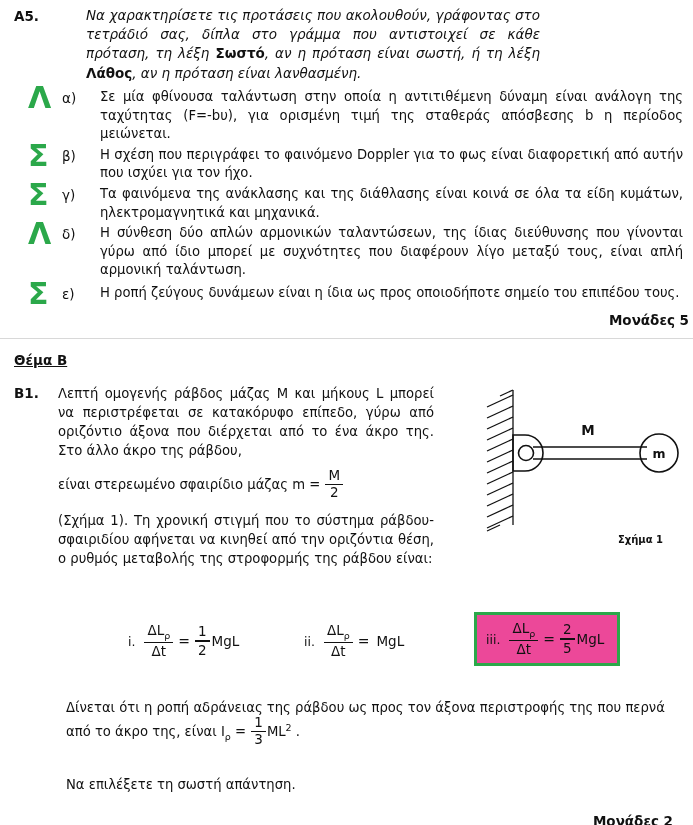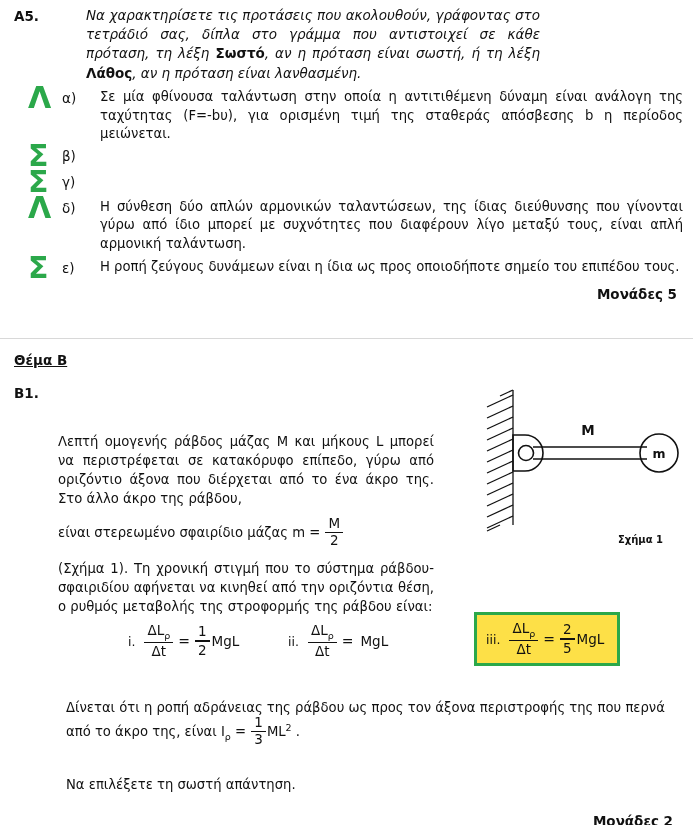--- a/index.html
+++ b/index.html
@@ -86,21 +86,21 @@
     line-height: 18.6px;
     text-align: justify;
     padding-right: 2px;
   }
 
   
   .monades {
     text-align: right;
     font-weight: bold;
     font-size: 13.5px;
-    padding-right: 16px;
+    padding-right: 4px;
   }
 
   .sep-line {
     position: absolute;
     left: 0; top: 338px;
     width: 693px; height: 1px;
     background: #d8d8d8;
   }
 
   
@@ -122,21 +122,20 @@
   .b1-tag {
     flex: 0 0 44px; width: 44px;
     font-weight: bold; font-size: 13.5px; line-height: 19px;
   }
   .b1-text {
     flex: 0 0 376px;
     width: 376px;
     font-size: 13.2px;
     line-height: 19px;
     text-align: justify;
-    margin-top: 48px;
   }
   .b1-text p { margin: 0; }
   .b1-line-gap { height: 10px; }
 
   .inline-frac {
     display: inline-flex;
     flex-direction: column;
     align-items: center;
     vertical-align: middle;
     line-height: 1;
@@ -186,26 +185,26 @@
   }
   .frac .num { padding: 0 3px 1.5px 3px; white-space: nowrap; }
   .frac .bar { width: 100%; height: 1.7px; background: #111; }
   .frac .den { padding: 1.5px 3px 0 3px; white-space: nowrap; }
   .eqsign { margin: 0 5px; font-size: 14px; }
   .rhs { margin-left: 2px; white-space: nowrap; }
   .sub { font-size: 9.5px; vertical-align: sub; }
   .sup { font-size: 9.5px; vertical-align: super; }
 
   .opt-i   { left: 128px; top: 12px; }
-  .opt-ii  { left: 288px; top: 12px; }
+  .opt-ii  { left: 304px; top: 12px; }
   .opt-iii {
     left: 474px; top: 0px;
     border: 3.5px solid #2ba84a;
     padding: 7px 13px 7px 9px;
-    background: #fde047;
+    background: #ec4899;
   }
 
   
   .lower {
     position: absolute;
     left: 58px; top: 690px;
     width: 625px;
   }
   .lower p {
     margin: 8px;
@@ -238,27 +237,29 @@
     </div>
     <div class="letter-cell">α)</div>
     <div class="stmt-text">Σε μία φθίνουσα ταλάντωση στην οποία η αντιτιθέμενη δύναμη είναι ανάλογη της ταχύτητας (F=-bυ), για ορισμένη τιμή της σταθεράς απόσβεσης b η περίοδος μειώνεται.</div>
   </div>
 
   <div class="stmt">
     <div class="mark-cell">
       <span class="mark">Σ</span>
     </div>
     <div class="letter-cell">β)</div>
+    <div class="stmt-text">Η σχέση που περιγράφει το φαινόμενο Doppler για το φως είναι διαφορετική από αυτήν που ισχύει για τον ήχο.</div>
   </div>
 
   <div class="stmt">
     <div class="mark-cell">
       <span class="mark">Σ</span>
     </div>
     <div class="letter-cell">γ)</div>
+    <div class="stmt-text">Τα φαινόμενα της ανάκλασης και της διάθλασης είναι κοινά σε όλα τα είδη κυμάτων, ηλεκτρομαγνητικά και μηχανικά.</div>
   </div>
 
   <div class="stmt">
     <div class="mark-cell">
       <span class="mark">Λ</span>
     </div>
     <div class="letter-cell">δ)</div>
     <div class="stmt-text">Η σύνθεση δύο απλών αρμονικών ταλαντώσεων, της ίδιας διεύθυνσης που γίνονται γύρω από ίδιο μπορεί με συχνότητες που διαφέρουν λίγο μεταξύ τους, είναι απλή αρμονική ταλάντωση.</div>
   </div>
 

